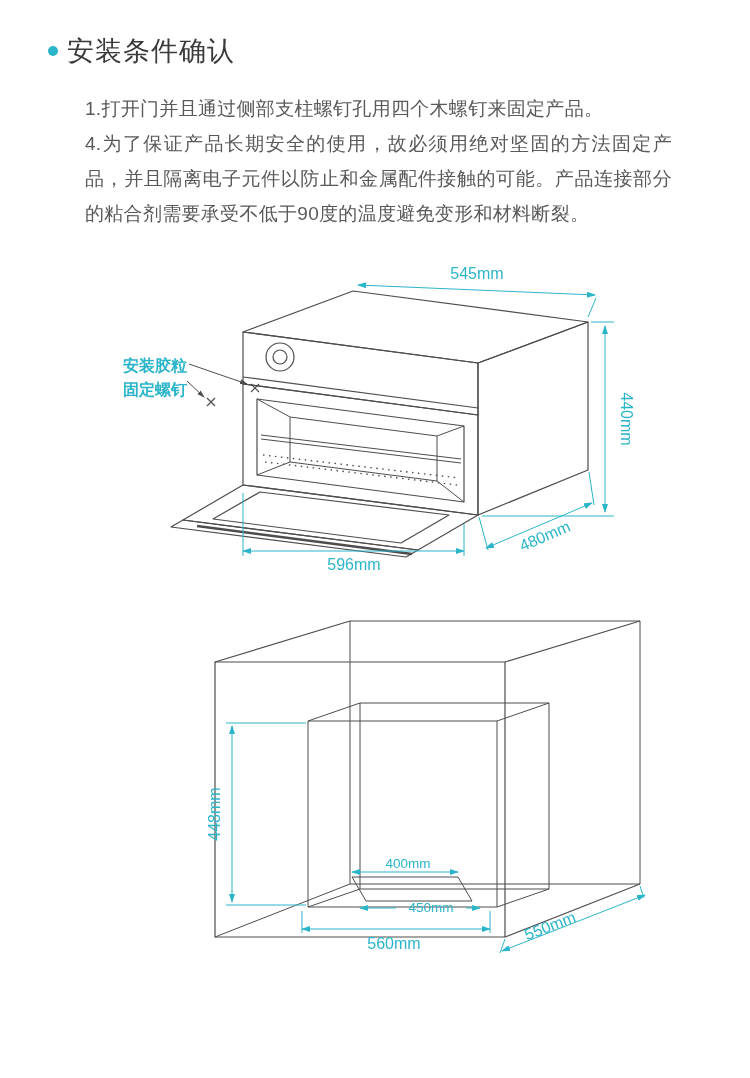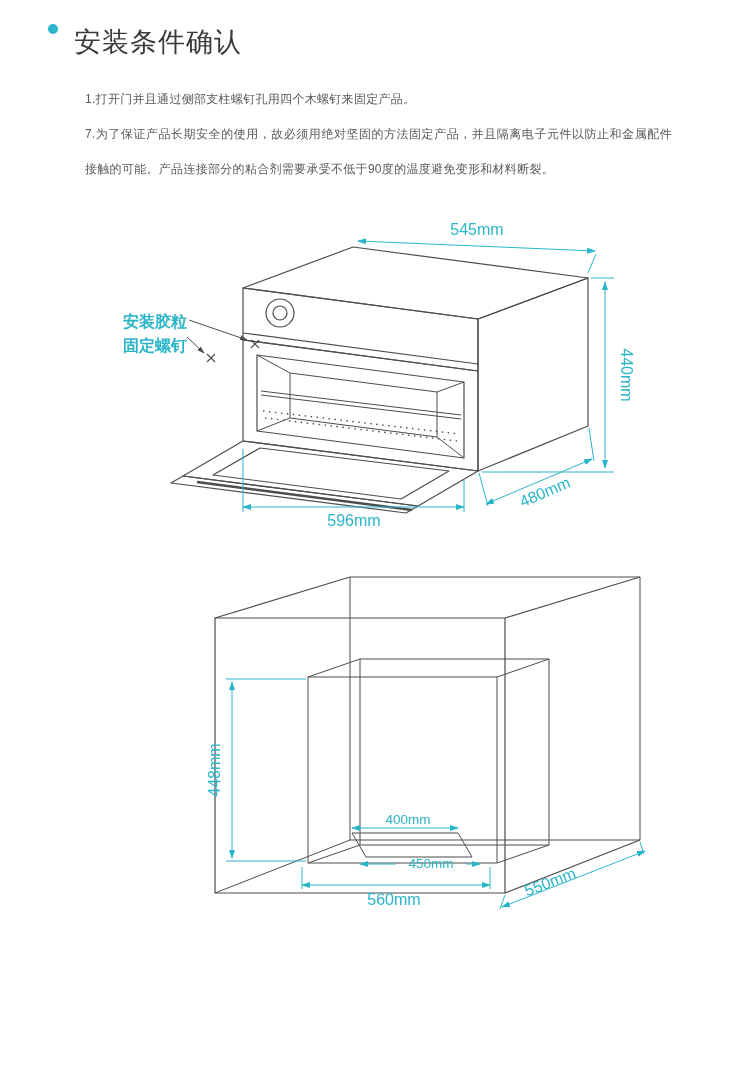--- a/index.html
+++ b/index.html
@@ -2,36 +2,36 @@
 <html><head>
 <meta charset="utf-8">
 <style>
   html,body{margin:0;padding:0;}
   body{
     width:750px;height:1078px;background:#ffffff;overflow:hidden;
     font-family:"Liberation Sans","DejaVu Sans",sans-serif;
   }
   .page{position:relative;width:750px;height:1078px;}
   .section-header{
-    display:flex;align-items:flex-start;gap:16px;
-    margin:24px 0 0 48px;
+    display:flex;align-items:center;gap:9px;
+    margin:33px 0 0 48px;
   }
   .bullet-dot{
     width:10px;height:10px;border-radius:50%;
     background:#2bb5c9;flex:0 0 auto;
   }
   .section-title{
     font-size:27px;color:#3a3a3a;font-weight:500;letter-spacing:1px;
   }
   .instructions{
     margin:22px 78px 0 85px;
   }
   .instructions p{
     margin:0;padding:0;
-    font-size:12px;line-height:35px;color:#595959;
+    font-size:19px;line-height:35px;color:#595959;
     letter-spacing:.3px;text-align:justify;
   }
   .diagram-oven{margin:34px 0 0 65px;}
   .diagram-cabinet{margin:14px 0 0 180px;}
   svg{display:block;}
   .dim-text{fill:#2bb5c9;font-size:16px;font-family:"Liberation Sans","DejaVu Sans",sans-serif;}
   .dim-text-sm{fill:#2bb5c9;font-size:13.5px;font-family:"Liberation Sans","DejaVu Sans",sans-serif;}
   .anno-text{fill:#2bb5c9;font-size:16px;font-weight:600;font-family:"Liberation Sans","DejaVu Sans",sans-serif;}
 </style>
 </head>
@@ -39,21 +39,21 @@
 
 <div class="page">
 
   <div class="section-header">
     <span class="bullet-dot"></span>
     <span class="section-title">安装条件确认</span>
   </div>
 
   <div class="instructions">
     <p>1.打开门并且通过侧部支柱螺钉孔用四个木螺钉来固定产品。</p>
-    <p>7.为了保证产品长期安全的使用，故必须用绝对坚固的方法固定产品，并且隔离电子元件以防止和金属配件接触的可能。产品连接部分的粘合剂需要承受不低于90度的温度避免变形和材料断裂。</p>
+    <p>4.为了保证产品长期安全的使用，故必须用绝对坚固的方法固定产品，并且隔离电子元件以防止和金属配件接触的可能。产品连接部分的粘合剂需要承受不低于90度的温度避免变形和材料断裂。</p>
   </div>
 
   <div class="diagram-oven">
     <svg width="620" height="340" viewBox="0 0 620 340">
       <defs>
         <marker id="oEnd" markerWidth="9" markerHeight="7" refX="8" refY="3" orient="auto" markerUnits="userSpaceOnUse">
           <path d="M0,0L9,3L0,6Z" fill="#2bb5c9"></path>
         </marker>
         <marker id="oStart" markerWidth="9" markerHeight="7" refX="1" refY="3" orient="auto" markerUnits="userSpaceOnUse">
           <path d="M9,0L0,3L9,6Z" fill="#2bb5c9"></path>

